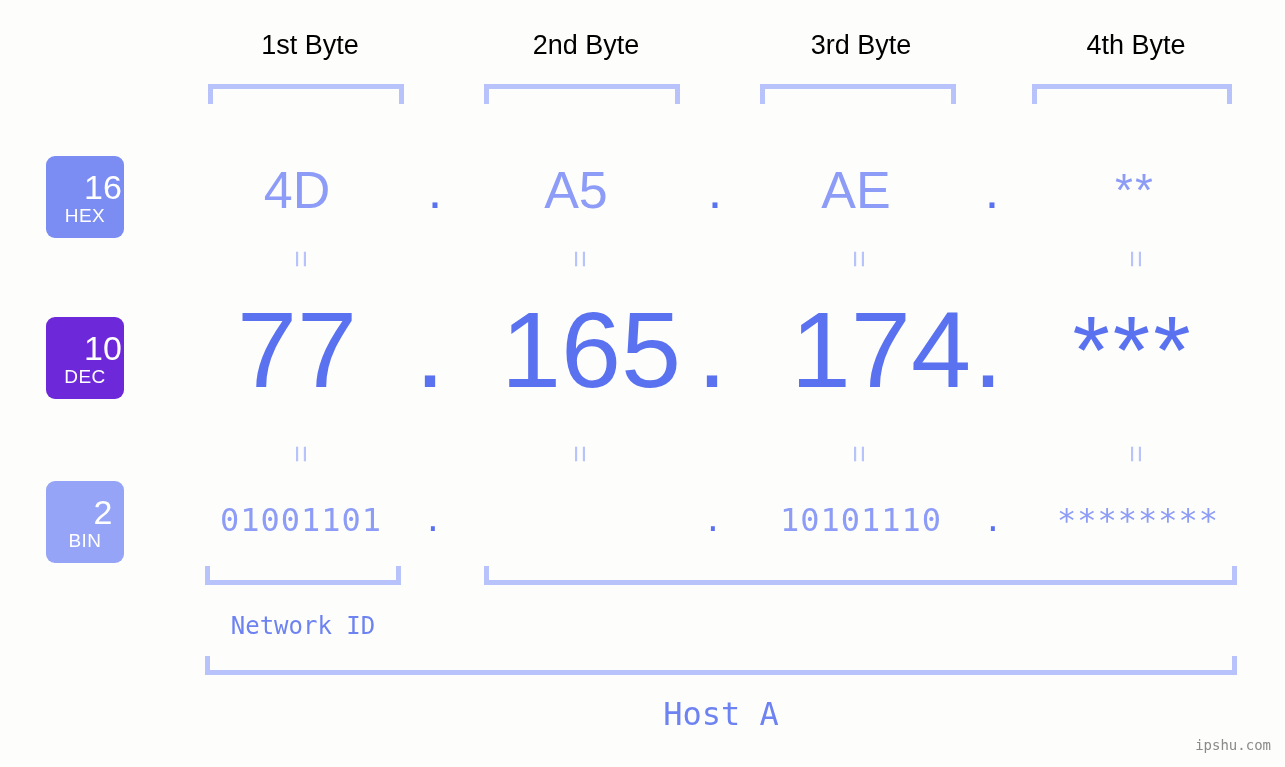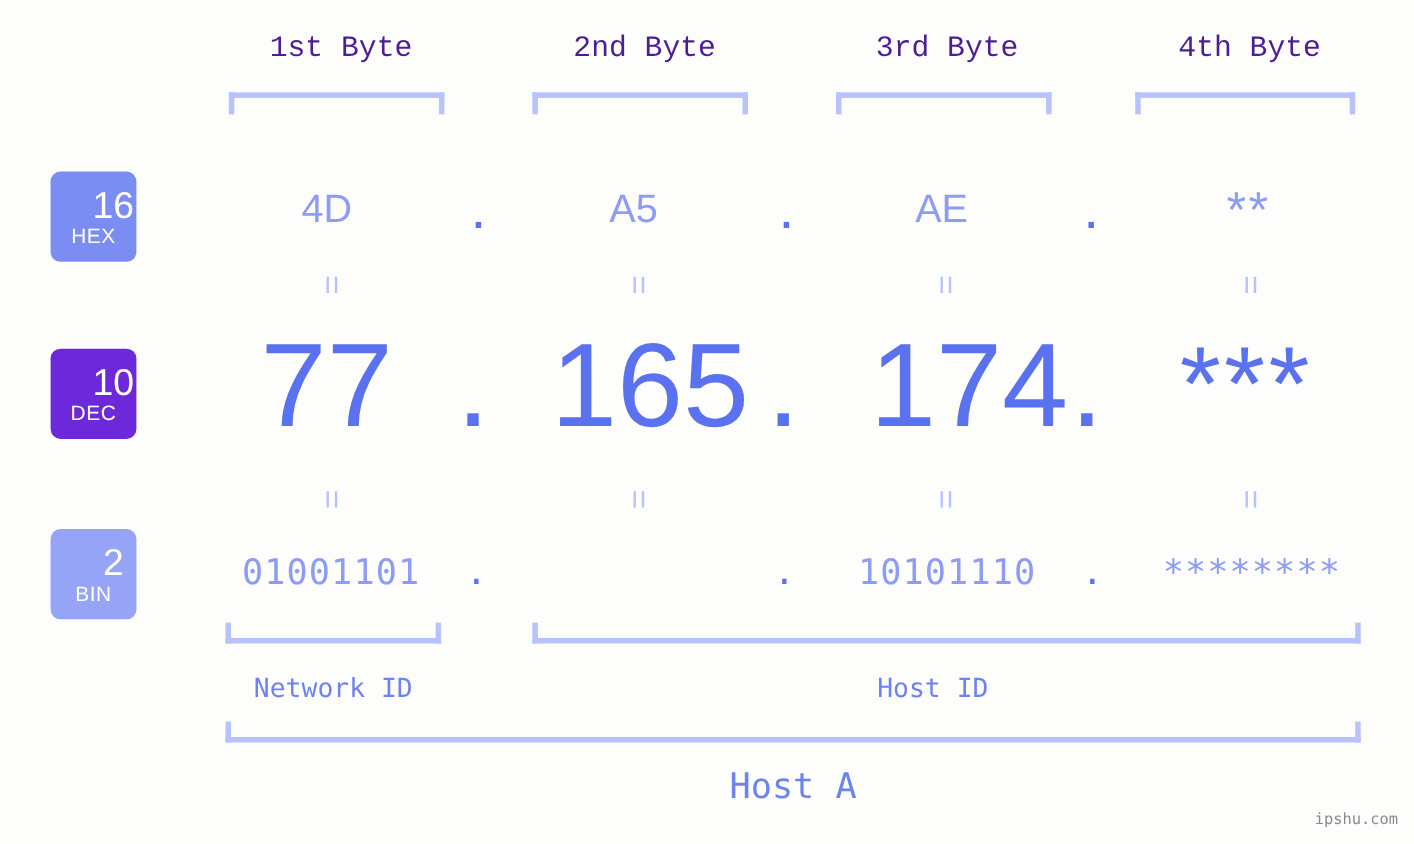--- a/index.html
+++ b/index.html
@@ -19,22 +19,22 @@
     height: 767px;
   }
 
   
   .byte-head {
     position: absolute;
     top: 30px;
     width: 230px;
     text-align: center;
     font-size: 27px;
-    color: #4c1d95;
-    font-family: Liberation Mono, monospace;
+    color: #000000;
+    font-family: Liberation Sans, sans-serif;
     letter-spacing: 0px;
   }
 
   
   .top-bracket {
     position: absolute;
     top: 84px;
     height: 20px;
     border-top: 5px solid #b8c2fb;
     border-left: 5px solid #b8c2fb;
@@ -75,21 +75,21 @@
   .row { position: absolute; left: 0; width: 1285px; }
 
   .cell {
     position: absolute;
     text-align: center;
   }
 
   
   #row-hex { top: 150px; height: 80px; }
   .hex-val {
-    font-size: 36px;
+    font-size: 52px;
     color: #8d9cf6;
     font-family: "Liberation Sans", sans-serif;
     line-height: 80px;
   }
   .hex-dot {
     font-size: 52px;
     color: #5b72f0;
     line-height: 80px;
     font-family: "Liberation Sans", sans-serif;
   }
@@ -251,20 +251,19 @@
     <div class="cell bin-dot" style="left:693px; width:40px;">.</div>
     <div class="cell bin-val" style="left:746px; width:230px;">10101110</div>
     <div class="cell bin-dot" style="left:973px; width:40px;">.</div>
     <div class="cell bin-val" style="left:1023px; width:230px;">********</div>
   </div>
 
   <div class="bot-bracket" style="left:205px; top:566px; width:196px;"></div>
   <div class="bot-bracket" style="left:484px; top:566px; width:753px;"></div>
 
   <div class="id-label" style="left:188px; top:612px; width:230px;">Network ID</div>
-  <div class="id-label" style="left:733px; top:612px; width:230px;">Host ID</div>
 
   <div class="bot-bracket" style="left:205px; top:656px; width:1032px;"></div>
   <div class="class-label" style="left:205px; top:695px; width:1032px;">Host A</div>
 
   <div class="watermark">ipshu.com</div>
 
 </div>
 
 </body></html>

